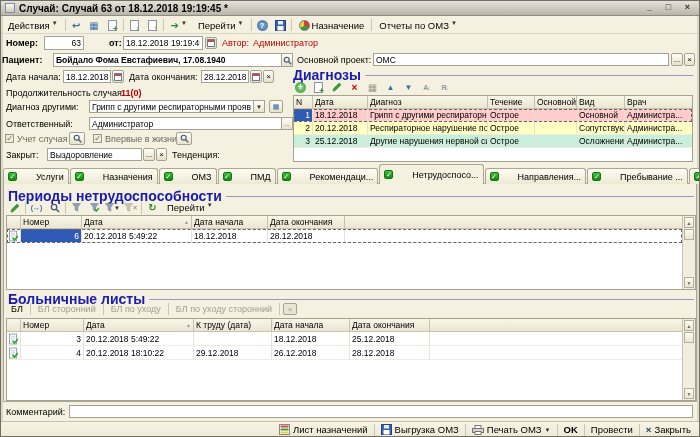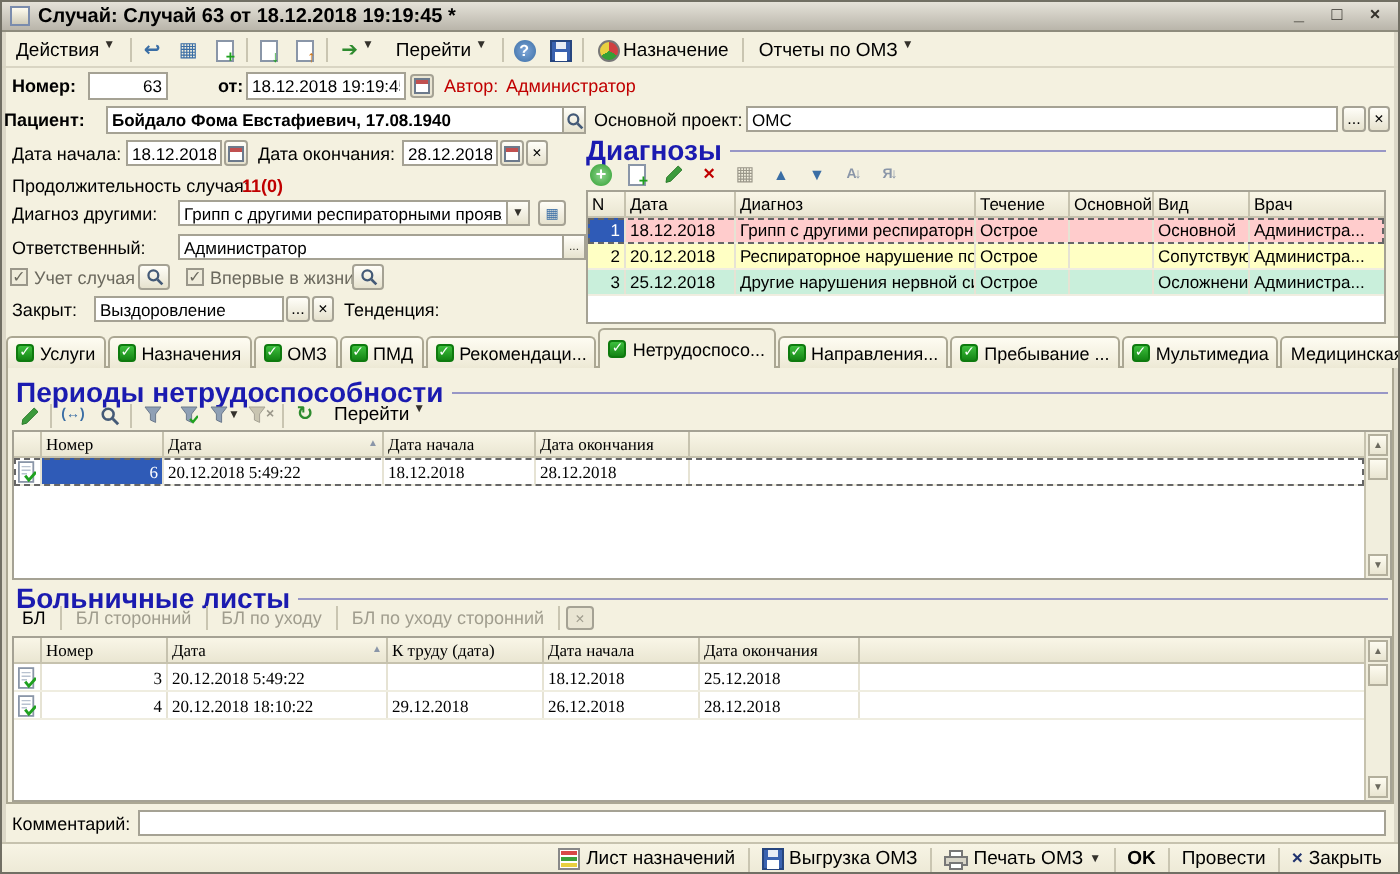--- a/index.html
+++ b/index.html
@@ -59,21 +59,21 @@
   .cb { position:absolute; width:9px; height:9px; border:1px solid #9A978A; background:#EFECDB;
     color:#6B695E; font-size:8px; line-height:8px; text-align:center; }
 
   
   .sect { position:absolute; display:flex; align-items:center; gap:4px; }
   .sect-t { color:#1B1BB0; font-weight:bold; font-size:14px; white-space:nowrap; }
   .sect-line { flex:1; height:0; border-top:1px solid #9897C6; margin-top:1px; }
 
   
   .grid { position:absolute; background:#fff; border:1px solid #A5A294; overflow:hidden; }
-  .gbody { position:absolute; left:0; top:0; right:0; bottom:0;font-family:Liberation Serif, serif; }
+  .gbody { position:absolute; left:0; top:0; right:0; bottom:0; }
   .gbody.scr { right:13px; }
   .ghead { display:flex; height:13px; background:linear-gradient(#F9F6E7,#EAE6D2); border-bottom:1px solid #C6C2AE; }
   .gh { border-right:1px solid #C6C2AE; padding:0 2px; display:flex; align-items:center; gap:2px;
     overflow:hidden; white-space:nowrap; font-size:8.5px; }
   .grow { display:flex; height:13px; border-bottom:1px solid #EFEDE0; }
   .gc { padding:0 2px; display:flex; align-items:center; overflow:hidden; white-space:nowrap;
     font-size:8.5px; border-right:1px solid #E6E3D4; }
   .gc.ra { justify-content:flex-end; }
   .fill { flex:1; border-right:none; }
   .sel { background:#2F5BB7; color:#fff; }
@@ -82,21 +82,21 @@
   .r-yellow{ background:#FFFFC4; }
   .r-green { background:#C9EFDB; }
   .sort { font-size:5px; color:#8A96A8; margin-left:auto; }
 
   .vscroll { position:absolute; top:0; right:0; bottom:0; width:13px; background:#F1EEDD; border-left:1px solid #C6C2AE; }
   .vsb { position:absolute; left:1px; width:10px; height:11px; border:1px solid #B3AF9C;
     background:linear-gradient(#FDFBF0,#E9E5D1); font-size:5px; color:#6B695E; text-align:center; line-height:10px; }
 
   
   .tabs { position:absolute; left:2px; top:163px; height:20px; display:flex; align-items:flex-end; gap:1px; z-index:2; }
-  .tab { display:flex; align-items:center; gap:3px; height:16px; padding:1px 4px;
+  .tab { display:flex; align-items:center; gap:19px; height:16px; padding:1px 4px;
     background:linear-gradient(#FEFCF2,#EDE9D5); border:1px solid #ABA793; border-bottom:none;
     border-radius:3px 3px 0 0; white-space:nowrap; overflow:hidden; font-size:9px; }
   .tab.active { height:20px; background:#F4F1E0; position:relative; }
   .tabck { width:9px; height:9px; flex:0 0 9px; background:linear-gradient(#3DBF3D,#148514); border:1px solid #0E7A0E;
     border-radius:2px; color:#fff; font-size:7px; line-height:8px; text-align:center; font-weight:bold; }
   .pane { position:absolute; left:2px; top:182px; width:694px; height:219px; border:1px solid #ABA793; background:#F4F1E0; }
 
   .ptb { position:absolute; display:flex; align-items:center; gap:3px; }
   .blbtn { padding:0 4px; font-size:9px; white-space:nowrap; }
   .blbtn.dis { color:#A09D8E; }

